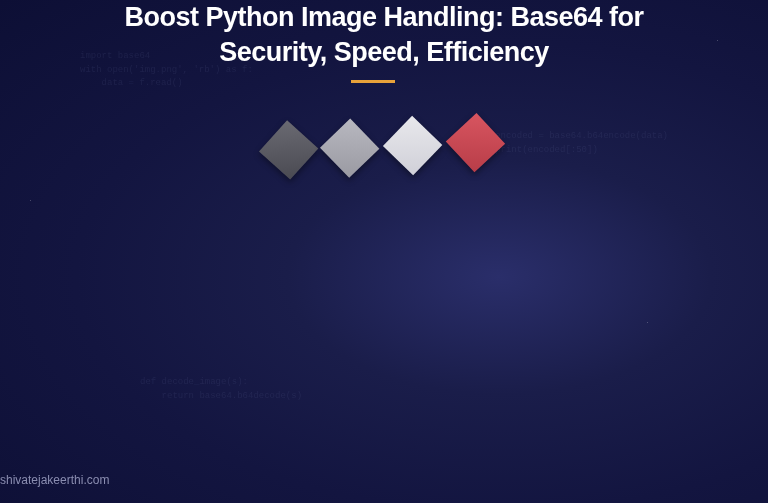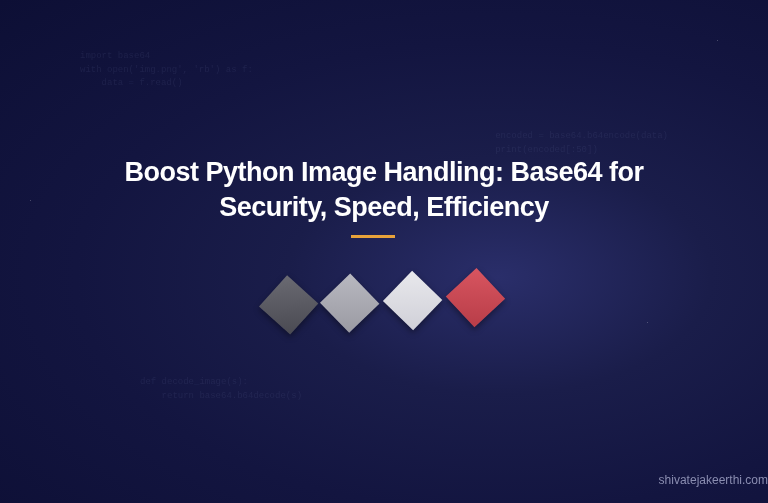--- a/index.html
+++ b/index.html
@@ -17,21 +17,20 @@
       position: relative;
     }
     
     .container {
       width: 100%;
       height: 100%;
       display: flex;
       flex-direction: column;
       align-items: center;
       justify-content: flex-start;
-      padding-top: 155px;
       position: relative;
     }
     
     .title {
       color: #ffffff;
       font-size: 27px;
       font-weight: 800;
       text-align: center;
       letter-spacing: -0.5px;
       line-height: 1.3;
@@ -79,21 +78,21 @@
     .sq4 {
       background: linear-gradient(135deg, #d85560 0%, #b83d48 100%);
       transform: rotate(47deg) translateY(-2px);
     }
     
     .footer {
       position: absolute;
       bottom: 16px;
       left: 0;
       right: 0;
-      text-align: right;
+      text-align: left;
       color: #8a8db0;
       font-size: 12px;
       font-weight: 400;
     }
     
     .code-bg {
       position: absolute;
       color: rgba(120, 130, 180, 0.12);
       font-family: 'Courier New', monospace;
       font-size: 9px;

